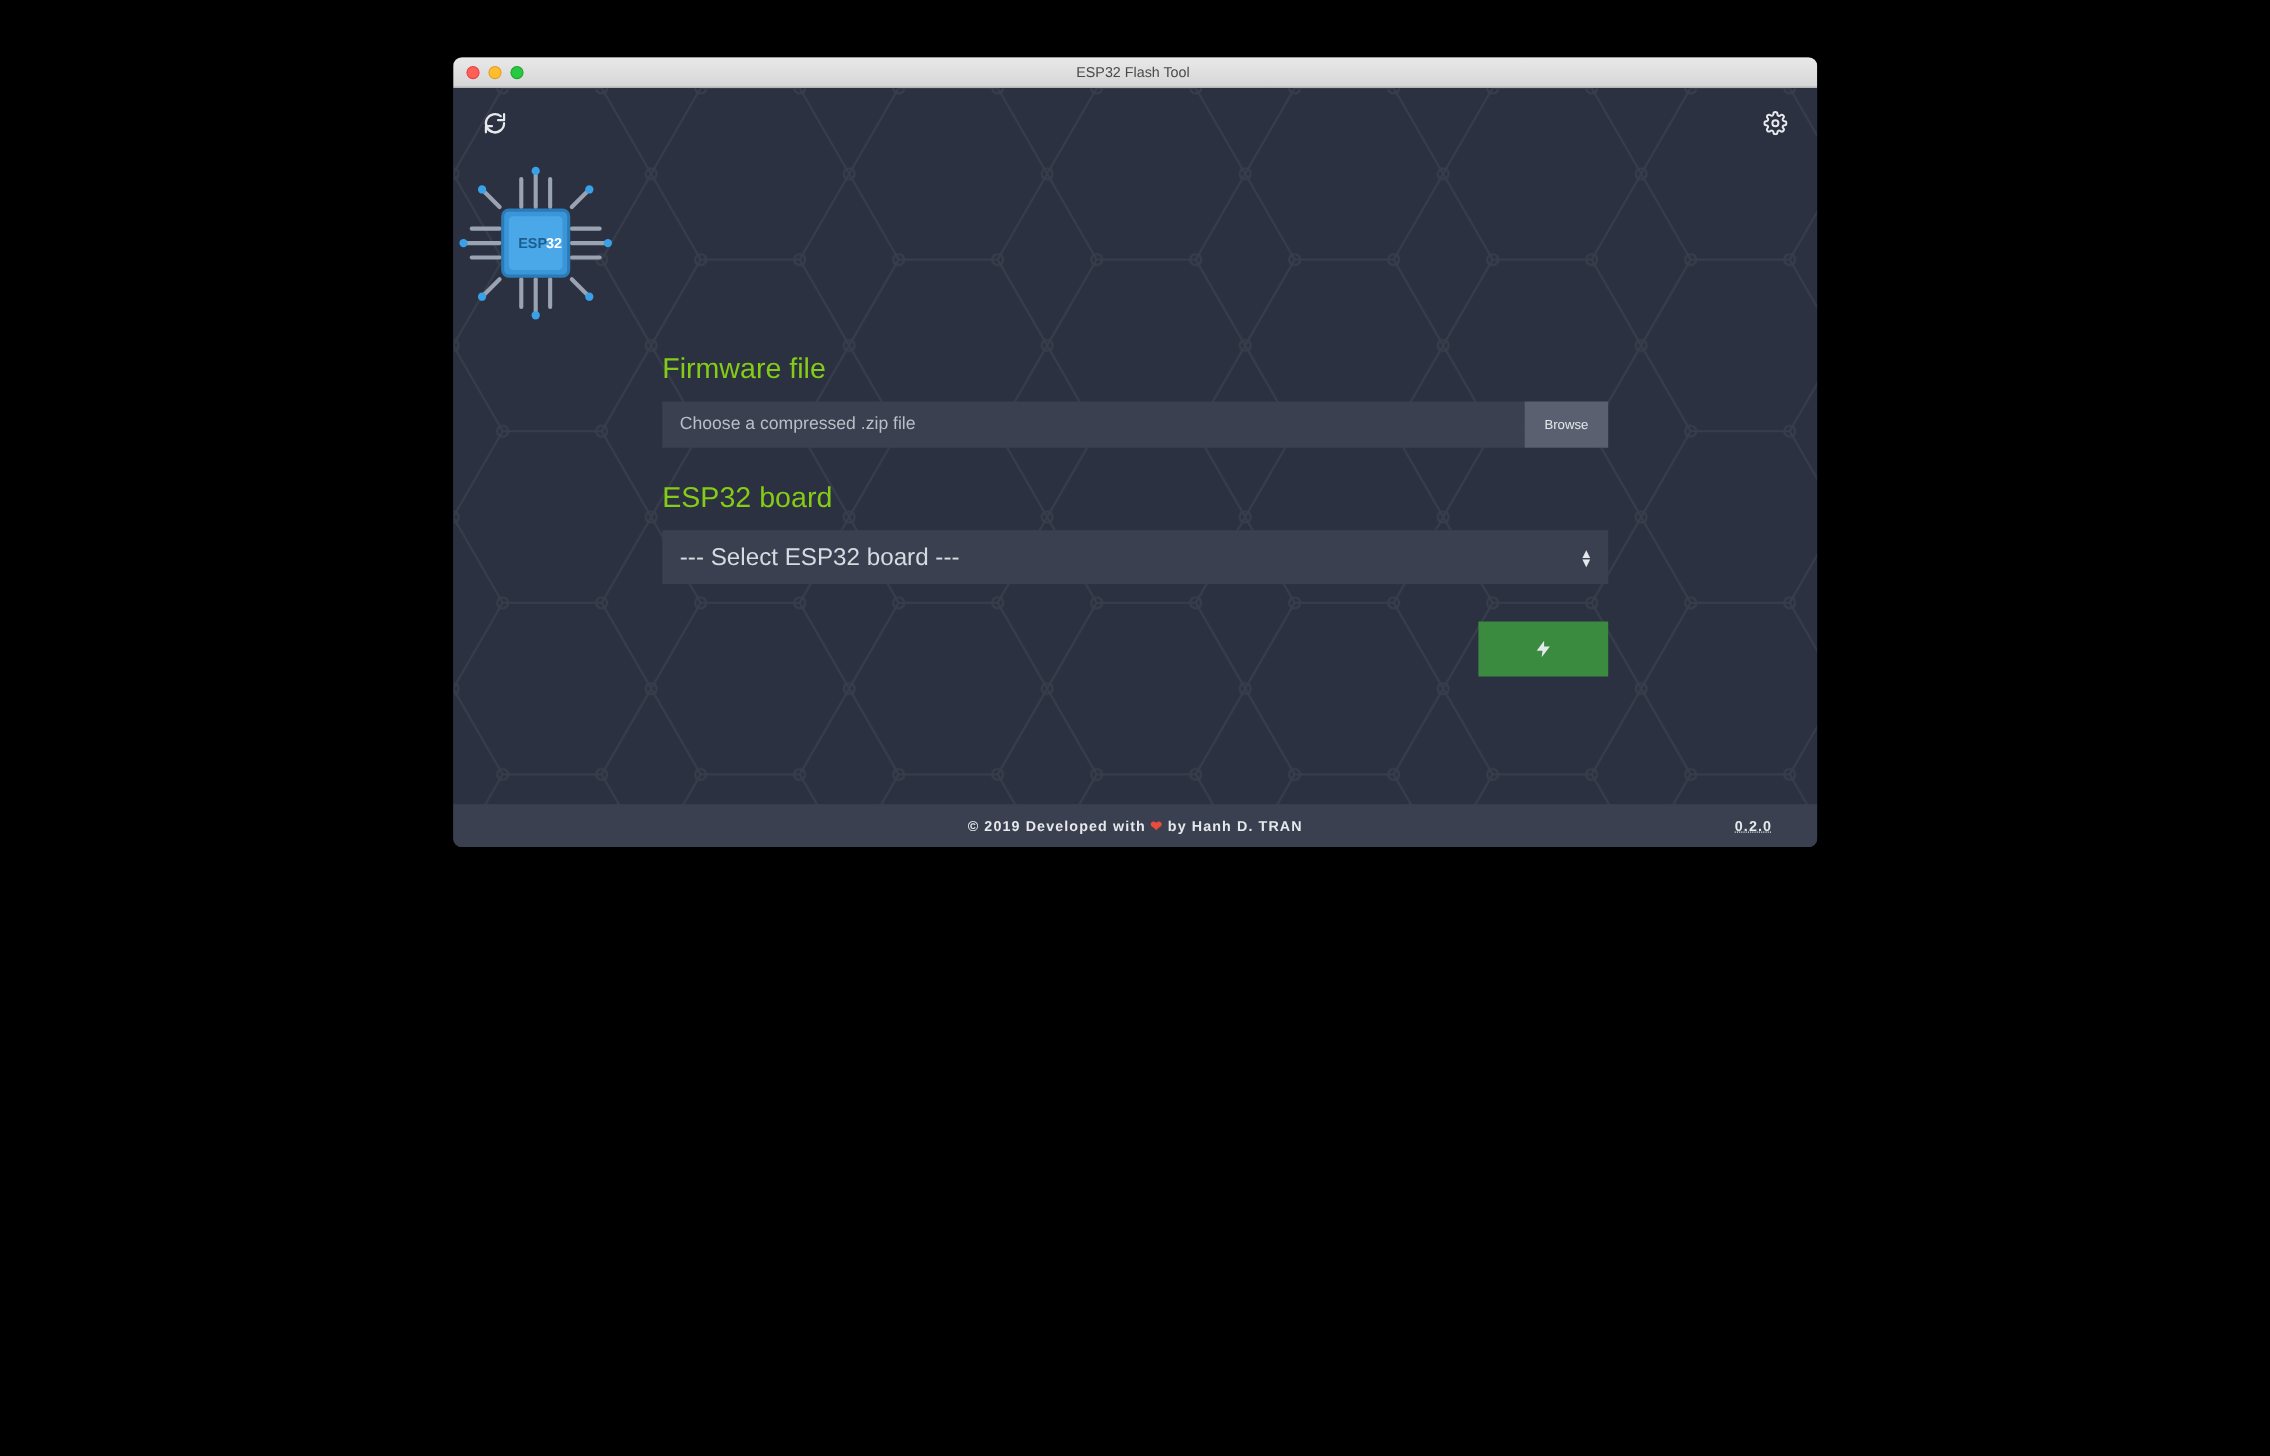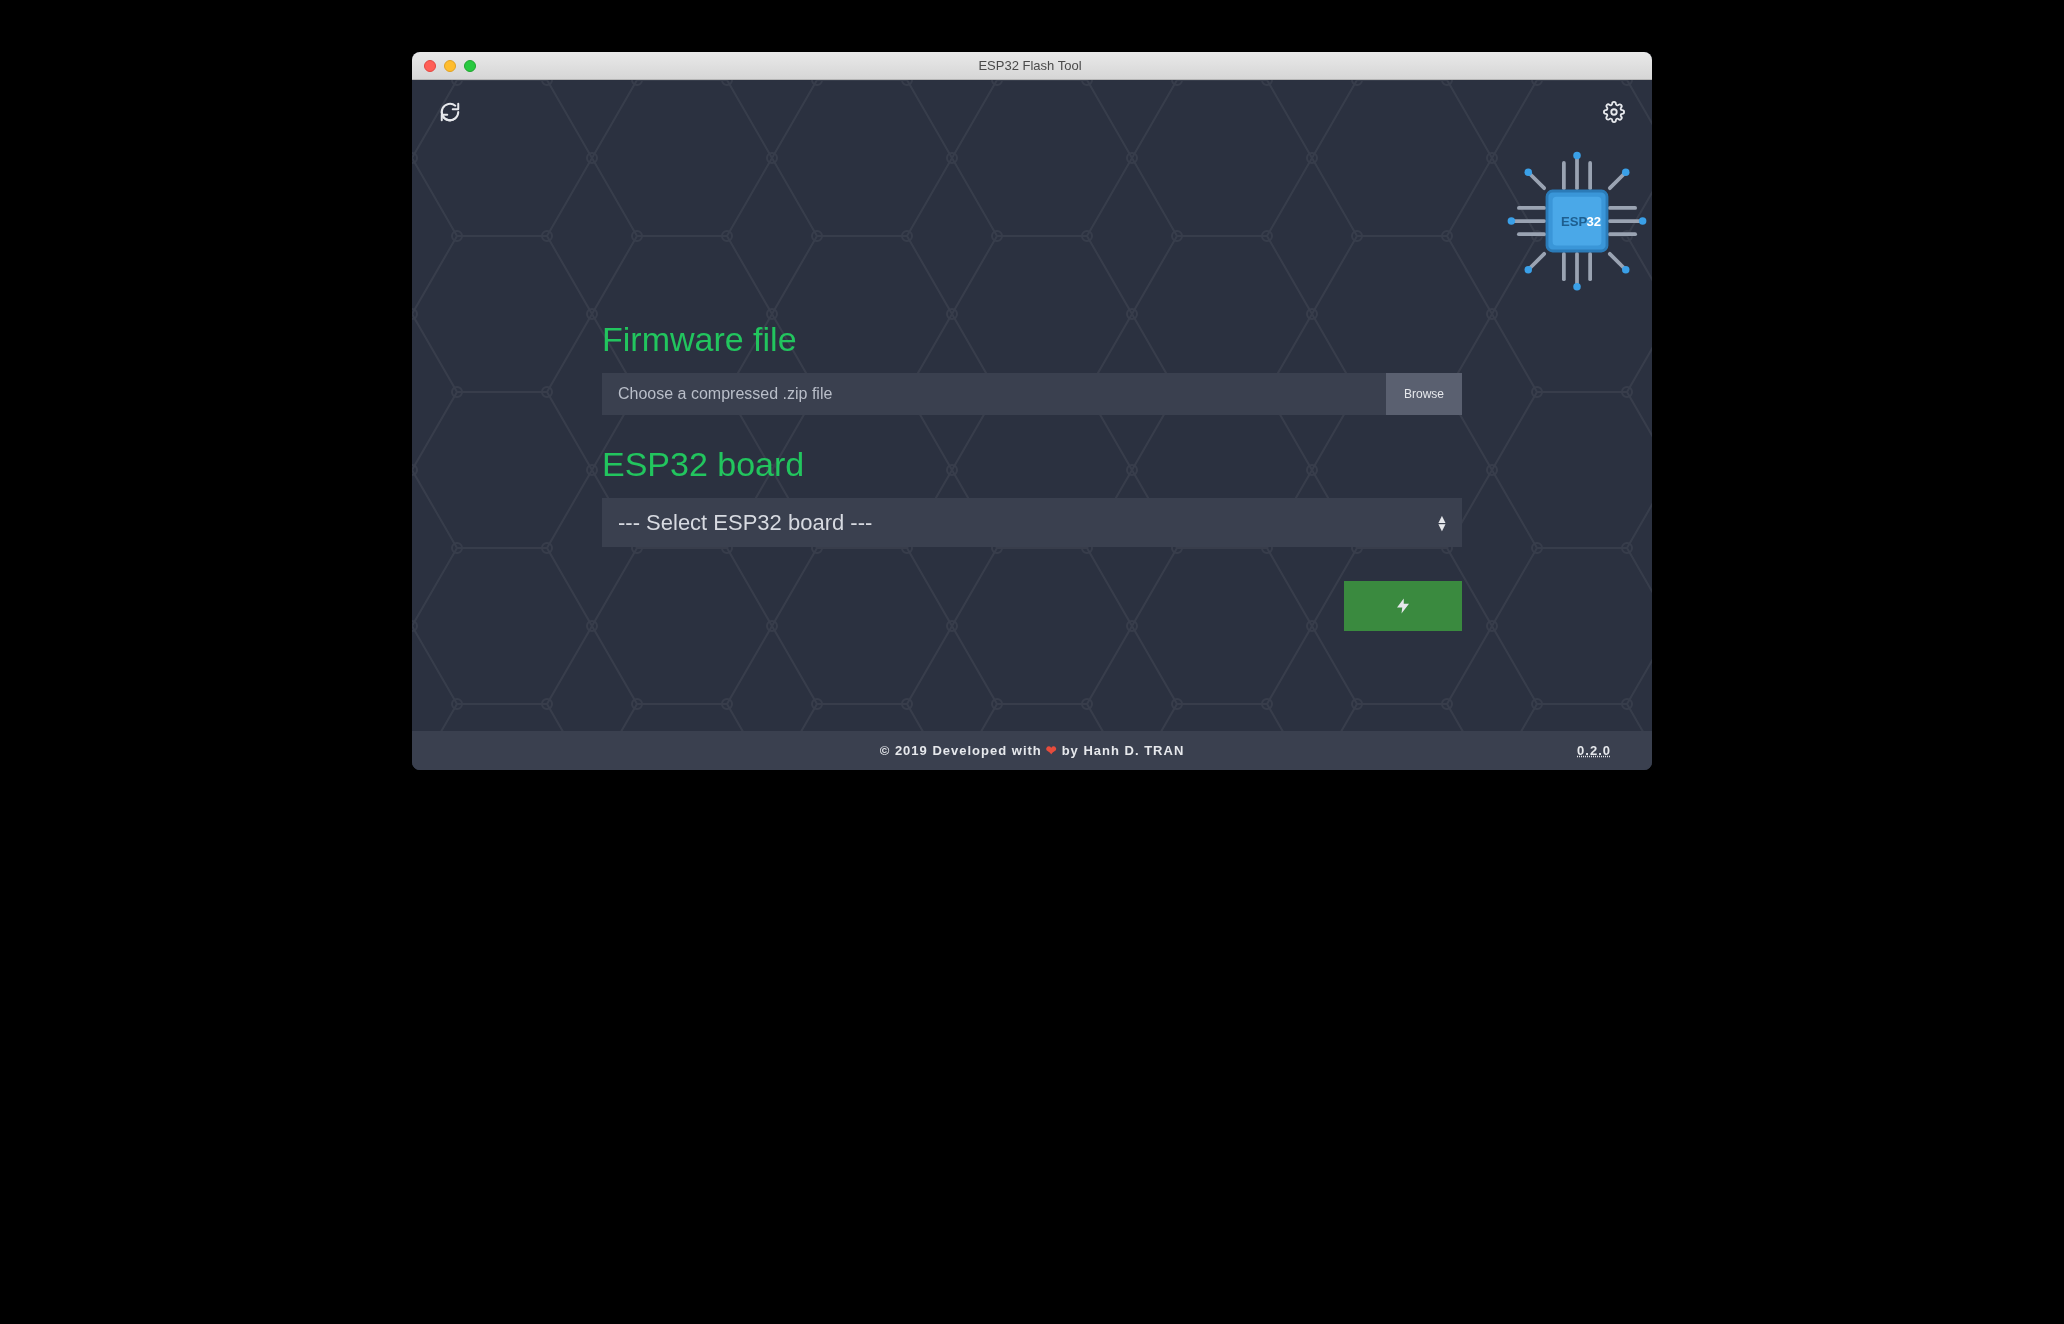--- a/index.html
+++ b/index.html
@@ -69,35 +69,35 @@
   .icon-btn {
     color: #e6e8ec;
     cursor: pointer;
     display: inline-flex;
     align-items: center;
     justify-content: center;
     width: 28px; height: 28px;
   }
   .logo-wrap {
     display: flex;
-    justify-content: flex-end;
+    justify-content: flex-start;
     margin-top: 20px;
     position: relative;
     z-index: 2;
   }
   .content {
     width: 860px;
     margin: 24px auto 0 auto;
     position: relative;
     z-index: 2;
     flex: 1;
   }
   .section-label {
-    color: #22c55e;
-    font-size: 34px;
+    color: #84cc16;
+    font-size: 26px;
     font-weight: 300;
     margin-bottom: 14px;
   }
   .file-row {
     display: flex;
     margin-bottom: 30px;
   }
   .file-input {
     flex: 1;
     background: #3a404f;

